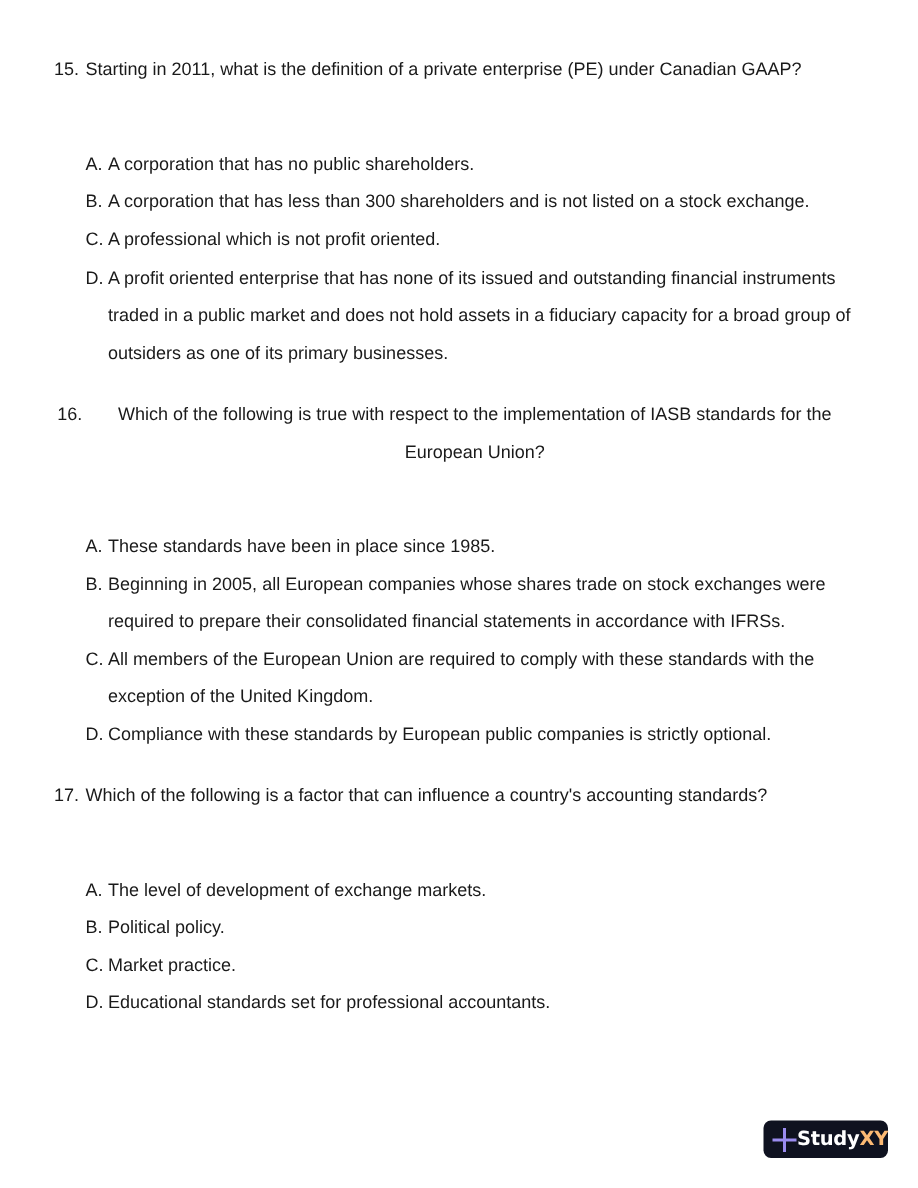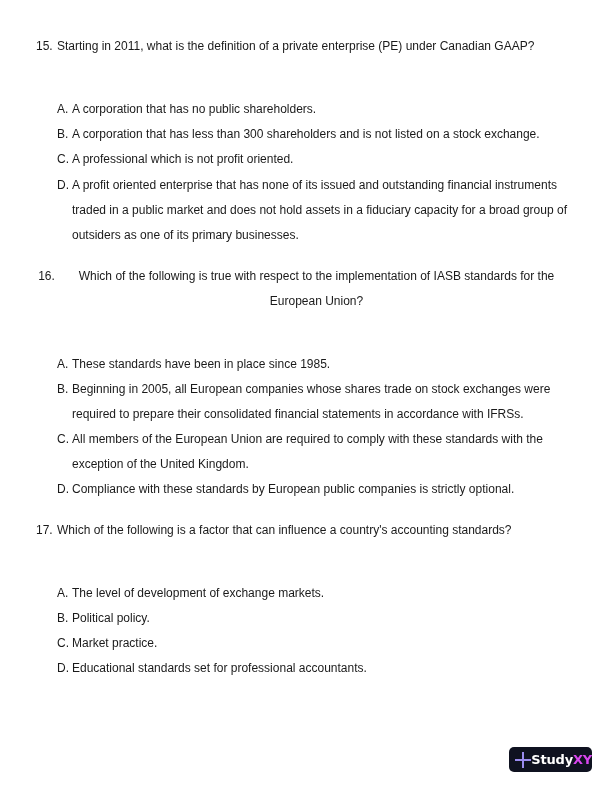--- a/index.html
+++ b/index.html
@@ -80,21 +80,21 @@
       left: 0; top: 7px; width: 16px; height: 2px;
     }
     .logo-text {
       font-family: "DejaVu Sans", sans-serif;
       font-weight: bold;
       font-size: 13px;
       color: #ffffff;
       letter-spacing: -0.2px;
     }
     .logo-text .xy {
-      color: #d946ef;
+      color: #fdba74;
     }
   </style>
 </head>
 <body>
 
 <div class="page">
 
   <div class="q-stem" style="top:34px;">
     <span class="q-num">15.</span>
     <span class="q-text">Starting in 2011, what is the definition of a private enterprise (PE) under Canadian GAAP?</span>

